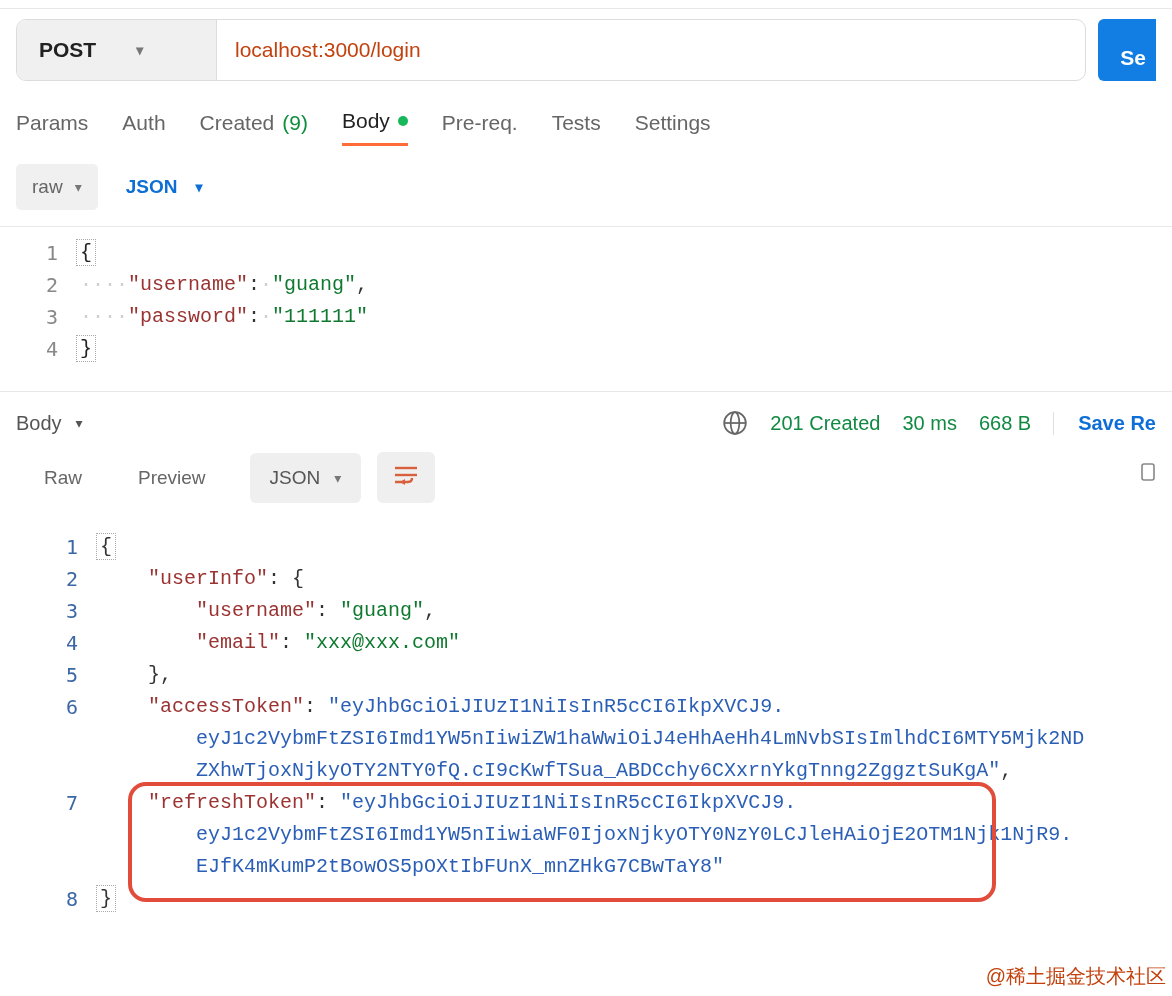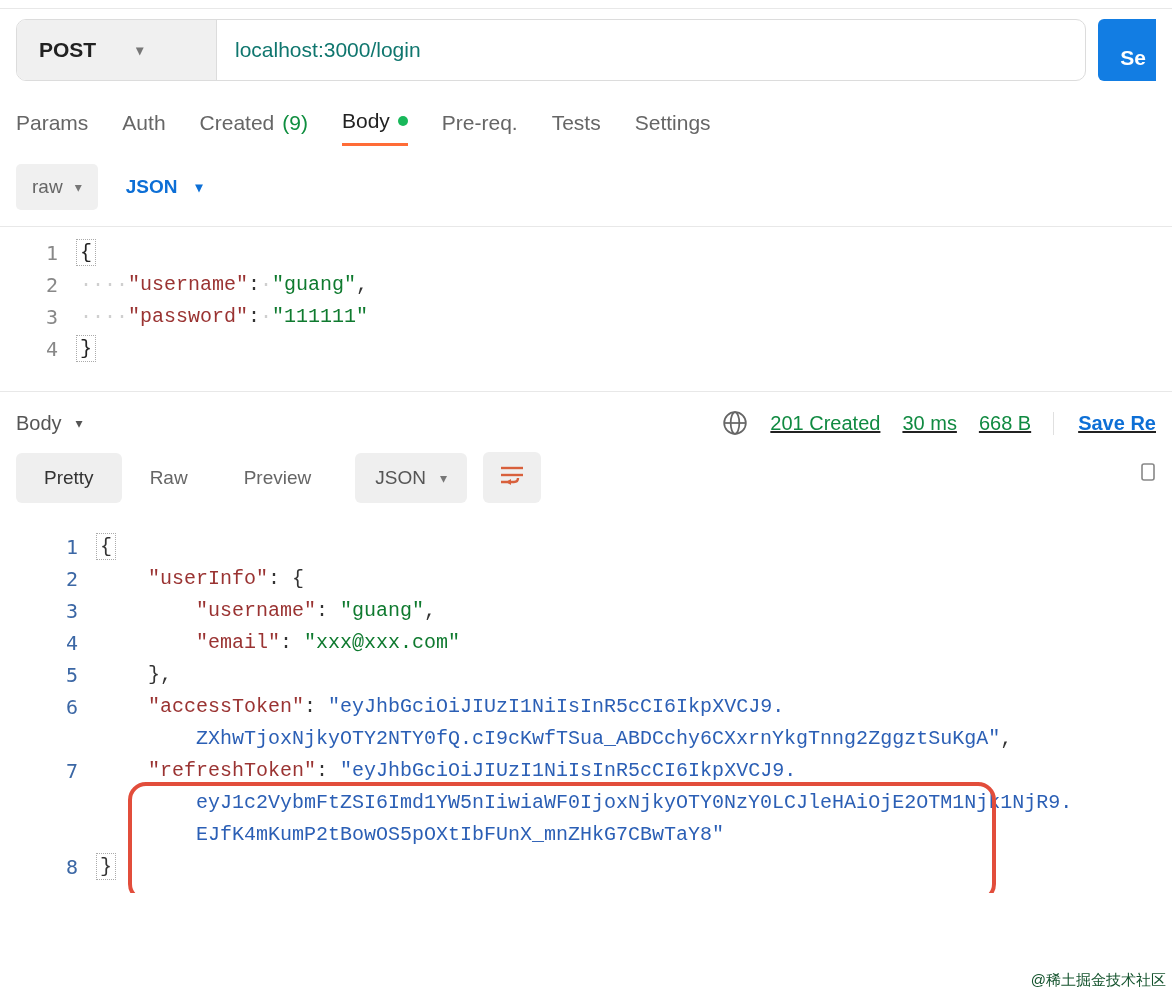--- a/index.html
+++ b/index.html
@@ -24,21 +24,21 @@
   }
   .method-select {
     display: flex; align-items: center; gap: 40px;
     padding: 0 22px; background: #f0f0f0; border-right: 1px solid #dcdcdc;
     font-weight: 700; font-size: 21px; cursor: pointer;
     min-width: 200px;
   }
   .chevron-down { font-size: 14px; color: #777; }
   .url-input {
     flex: 1; display: flex; align-items: center; padding: 0 18px;
-    font-size: 21px; color: #0f766e;
+    font-size: 21px; color: #c2410c;
   }
   .send-btn {
     background: #127de3; color: #fff; border-radius: 6px 0 0 6px;
     display: flex; align-items: center; padding: 15px 10px 0 22px;
     font-weight: 600; font-size: 21px;
   }
 
   
   .req-tabs { display: flex; gap: 34px; padding: 28px 31px 0 16px; color: #666; font-size: 21px; }
   .req-tab { cursor: pointer; padding-bottom: 10px; display: flex; align-items: center; gap: 8px; }
@@ -85,21 +85,21 @@
   .tok-strblue { color: #2b5fb5; }
   .ws-dot { color: #cfcfcf; }
 
   
   .res-head {
     display: flex; align-items: center; justify-content: space-between;
     padding: 18px 16px 12px 16px; font-size: 20px;
   }
   .res-head-left { display: flex; align-items: center; gap: 16px; color: #555; }
   .res-head-left .chevron-down { color: #555; }
-  .res-head-right { display: flex; align-items: center; gap: 22px; text-decoration: underline; }
+  .res-head-right { display: flex; align-items: center; gap: 22px; }
   .globe { width: 26px; height: 26px; }
   .status-green { color: #108a41; font-weight: 500; }
   .save-link { color: #0d6fd6; font-weight: 600; padding-left: 24px; border-left: 1px solid #e0e0e0; }
 
   
   .res-sub { display: flex; align-items: center; gap: 16px; padding: 4px 16px 14px 16px; }
   .res-tab-group {
     display: flex; align-items: center; background: #fff;
   }
   .res-tab-btn {
@@ -132,21 +132,21 @@
   }
   .res-line { display: flex; align-items: flex-start; }
   .highlight-box {
     position: absolute;
     border: 4px solid #e24d3b; border-radius: 18px;
     pointer-events: none;
   }
 
   .watermark {
     position: fixed; right: 6px; bottom: 6px;
-    font-size: 15px; color: #14532d;
+    font-size: 20px; color: #c2410c;
   }
 </style>
 </head>
 <body>
 
 <div class="top-hr"></div>
 
 <div class="req-bar">
   <div class="method-url">
     <div class="method-select">
@@ -235,21 +235,20 @@
     </svg>
     <span class="status-green">201 Created</span>
     <span class="status-green">30 ms</span>
     <span class="status-green">668 B</span>
     <span class="save-link">Save Re</span>
   </div>
 </div>
 
 <div class="res-sub">
   <div class="res-tab-group">
-    <div class="res-tab-btn active"><span>Pretty</span></div>
     <div class="res-tab-btn"><span>Raw</span></div>
     <div class="res-tab-btn"><span>Preview</span></div>
   </div>
   <div class="type-dd">
     <span>JSON</span>
     <span class="chevron-down">▾</span>
   </div>
   <div class="wrap-btn">
     <svg width="26" height="22" viewBox="0 0 26 22">
       <line x1="2" y1="4" x2="24" y2="4" stroke="#d8603c" stroke-width="2.4"></line>
@@ -285,20 +284,24 @@
   <div class="res-line">
       <div class="res-gutter">5</div>
       <div class="res-content">    <span class="tok-punc">},</span></div>
     </div>
   <div class="res-line">
       <div class="res-gutter">6</div>
       <div class="res-content">    <span class="tok-key">"accessToken"</span><span class="tok-punc">: </span><span class="tok-strblue">"eyJhbGciOiJIUzI1NiIsInR5cCI6IkpXVCJ9.</span></div>
     </div>
   <div class="res-line">
       <div class="res-gutter"></div>
+      <div class="res-content">        <span class="tok-strblue">eyJ1c2VybmFtZSI6Imd1YW5nIiwiZW1haWwiOiJ4eHhAeHh4LmNvbSIsImlhdCI6MTY5Mjk2ND</span></div>
+    </div>
+  <div class="res-line">
+      <div class="res-gutter"></div>
       <div class="res-content">        <span class="tok-strblue">ZXhwTjoxNjkyOTY2NTY0fQ.cI9cKwfTSua_ABDCchy6CXxrnYkgTnng2ZggztSuKgA"</span><span class="tok-punc">,</span></div>
     </div>
   <div class="res-line">
       <div class="res-gutter">7</div>
       <div class="res-content">    <span class="tok-key">"refreshToken"</span><span class="tok-punc">: </span><span class="tok-strblue">"eyJhbGciOiJIUzI1NiIsInR5cCI6IkpXVCJ9.</span></div>
     </div>
   <div class="res-line">
       <div class="res-gutter"></div>
       <div class="res-content">        <span class="tok-strblue">eyJ1c2VybmFtZSI6Imd1YW5nIiwiaWF0IjoxNjkyOTY0NzY0LCJleHAiOjE2OTM1Njk1NjR9.</span></div>
     </div>

